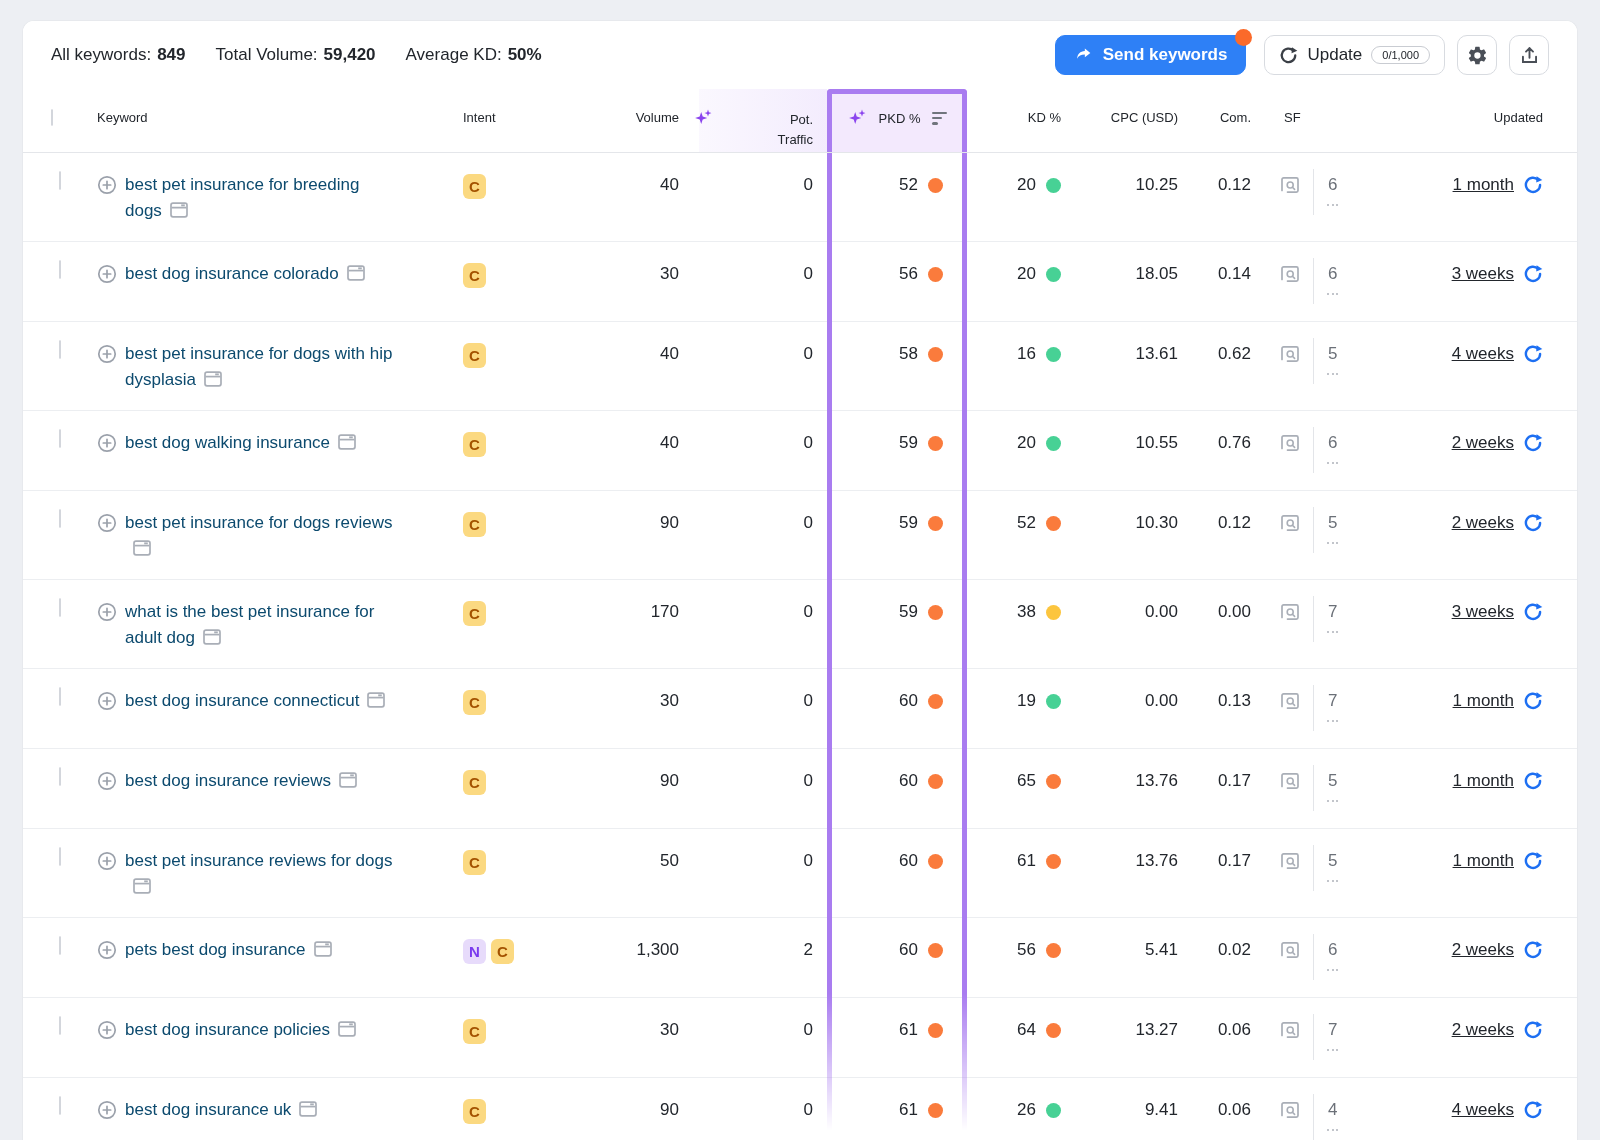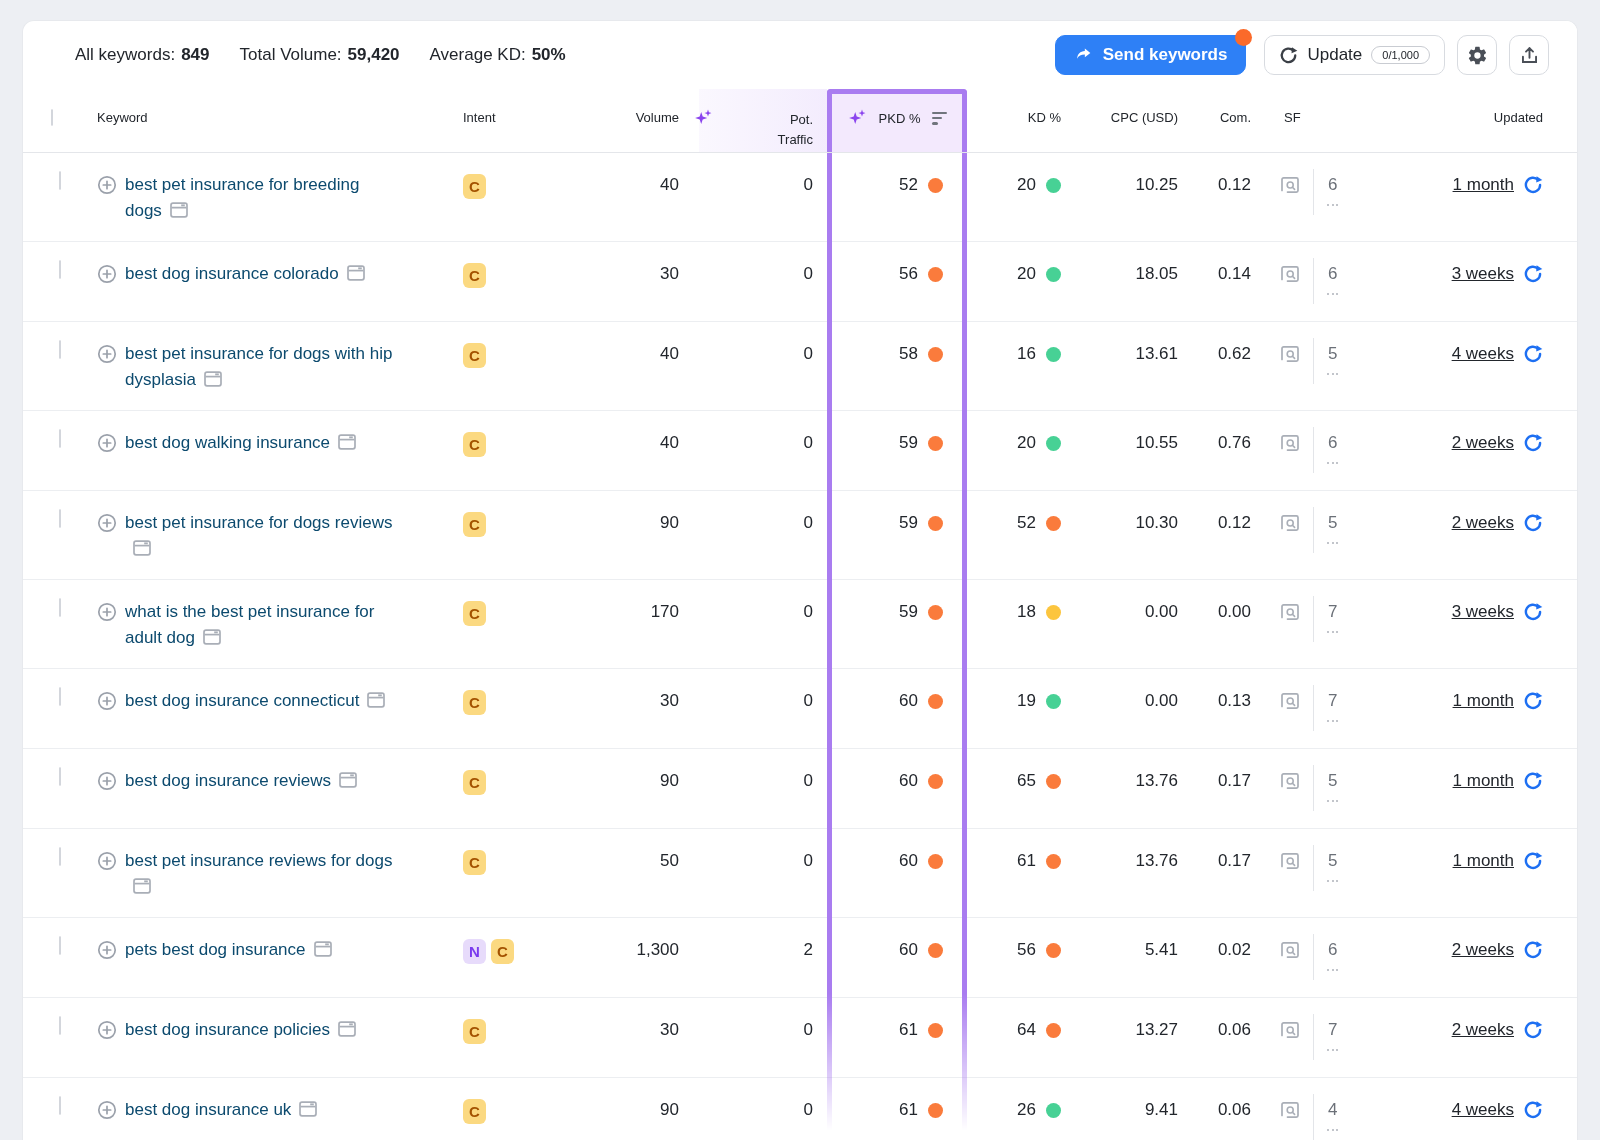--- a/index.html
+++ b/index.html
@@ -11,21 +11,21 @@
   }
   .card{
     position:absolute; left:22px; top:20px; width:1556px; height:1120px;
     background:#fff; border-radius:12px 12px 0 0;
     border:1px solid #e7e9ed; border-bottom:none;
     overflow:hidden;
   }
   
   .toolbar{
     height:68px; display:flex; align-items:center; justify-content:space-between;
-    padding:0 28px; position:relative; z-index:3; background:#fff;margin-left:24px;
+    padding:0 28px; position:relative; z-index:3; background:#fff;
   }
   .stats{ display:flex; gap:30px; font-size:17px; color:#22262c; }
   .stat b{ margin-left:6px; font-weight:700; }
   .actions{ display:flex; align-items:center; gap:12px;border-radius:18px; }
   .btn{
     display:inline-flex; align-items:center; gap:9px; height:40px;
     border:1px solid #d8dbe0; background:#fff; border-radius:10px;
     padding:0 14px; font-size:17px; color:#22262c; cursor:pointer;
     font-family:inherit;
   }
@@ -456,21 +456,21 @@
           <span class="intent intent--C">C</span>
         </div>
     <div class="cell-r num">170</div>
     <div></div>
     <div class="cell-r num" style="padding-right:14px">0</div>
     <div class="c-pkd">
       <span class="num">59</span>
       <span class="dot dot--orange"></span>
     </div>
     <div class="c-kd">
-      <span class="num">18</span>
+      <span class="num">38</span>
       <span class="dot dot--yellow"></span>
     </div>
     <div class="cell-r num">0.00</div>
     <div class="cell-r num">0.00</div>
     <div class="c-sf">
       <svg class="preview-icon" width="22" height="22">
             <use href="#i-preview"></use>
           </svg>
       <span class="sf-divider"></span>
       <span class="sf-num">7</span>

